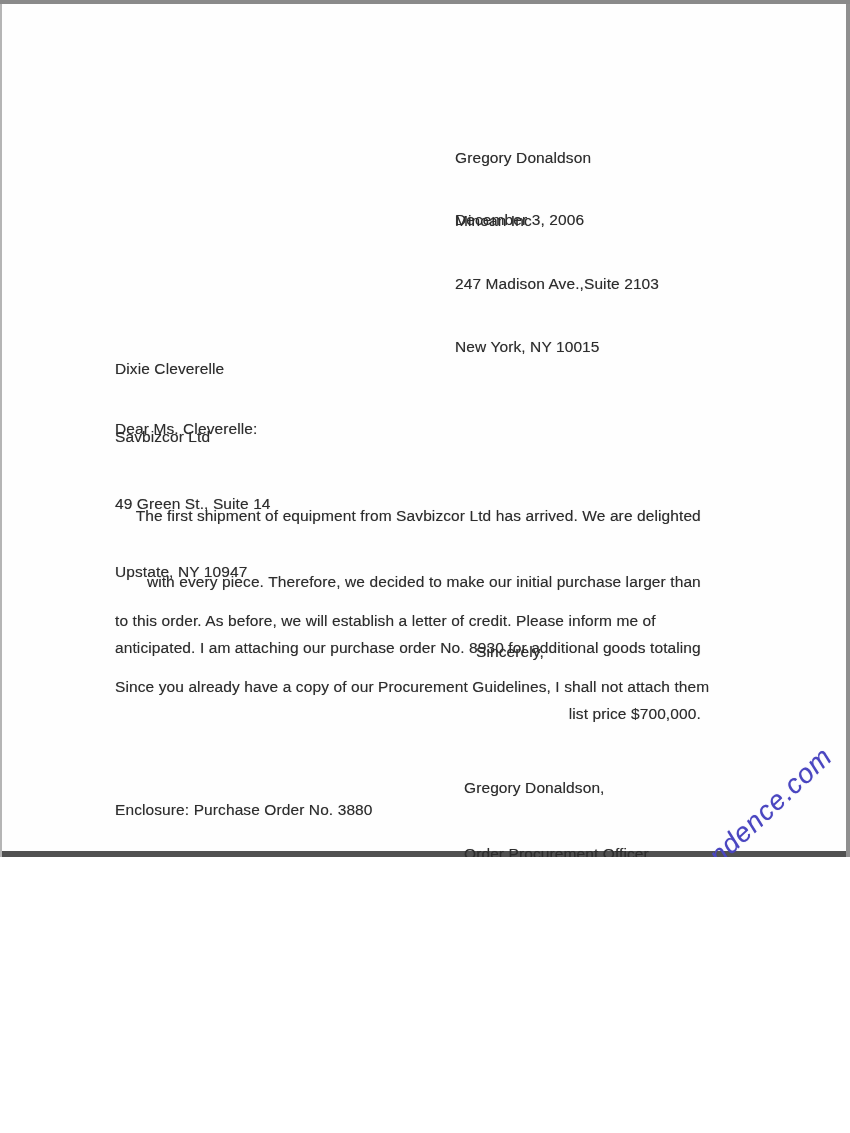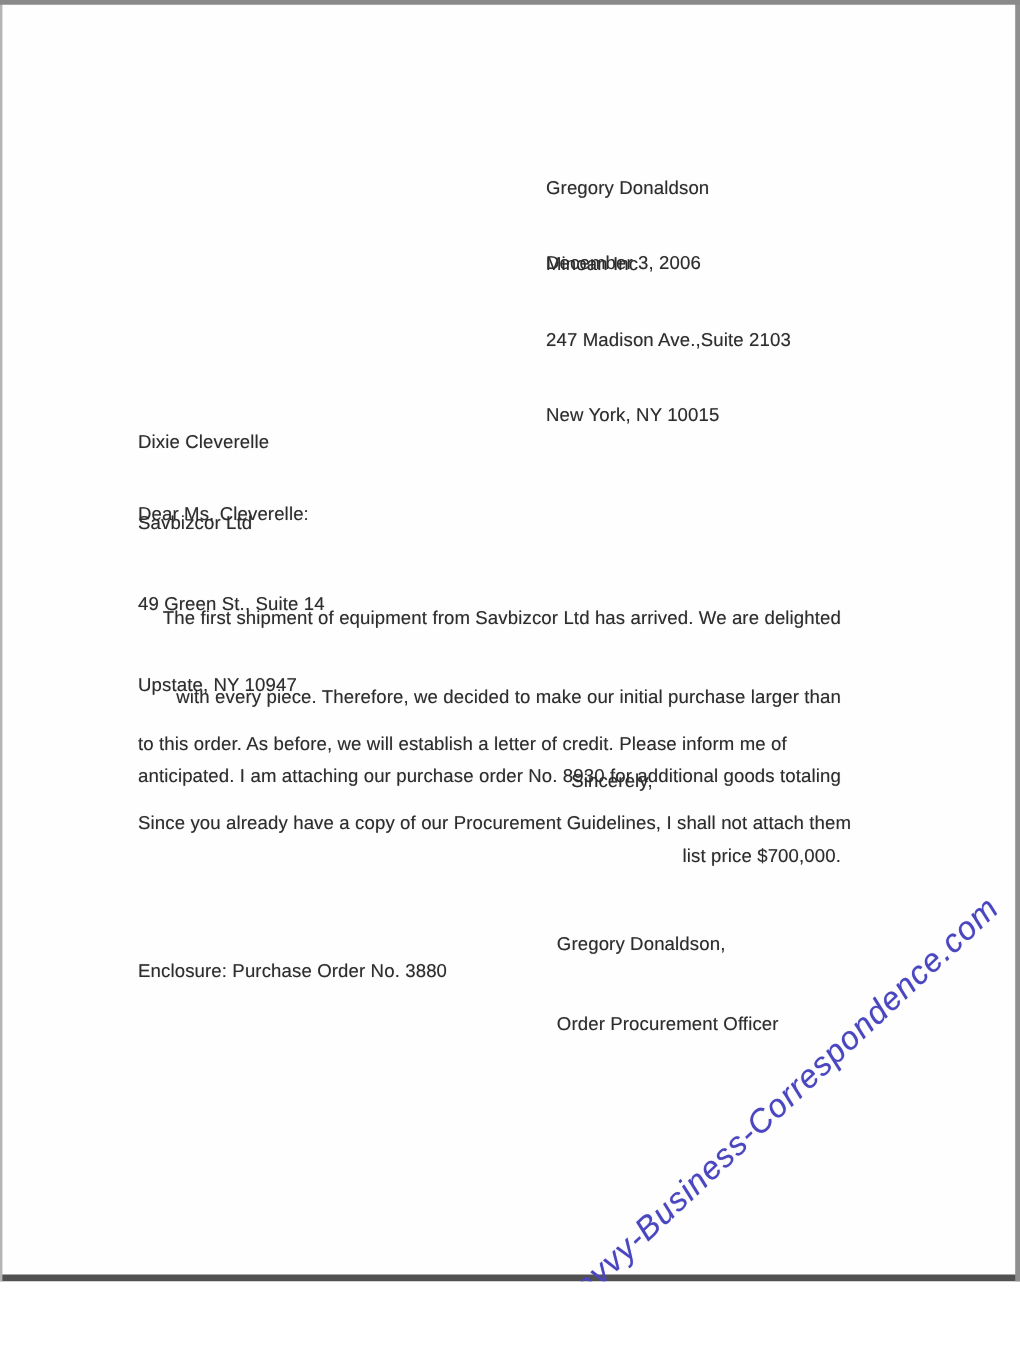--- a/index.html
+++ b/index.html
@@ -3,21 +3,21 @@
 <meta charset="utf-8">
 <style>
   html, body {
     margin: 0;
     padding: 0;
     background: #ffffff;
   }
   .page {
     position: relative;
     width: 850px;
-    height: 1068px;
+    height: 857px;
     background: #fefefe;
     overflow: hidden;
     font-family: "Liberation Sans", "DejaVu Sans", sans-serif;
     color: #2d2d2d;
     
     box-shadow:
       inset 0 4px 0 #8a8a8a,
       inset 2px 0 0 #b5b5b5,
       inset -4px 0 0 #8f8f8f,
       inset 0 -6px 0 #515151;

